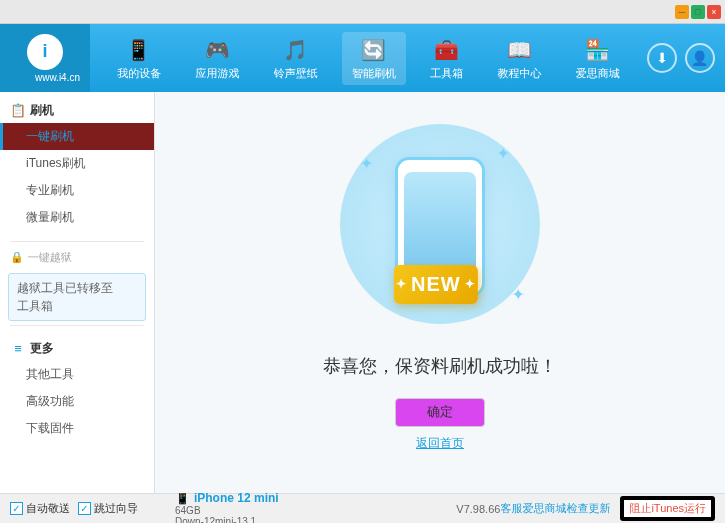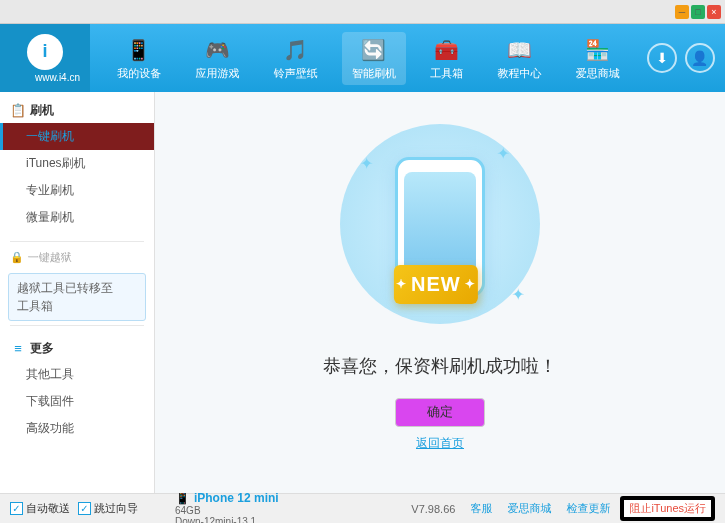--- a/index.html
+++ b/index.html
@@ -384,21 +384,20 @@
       align-items: center;
       gap: 4px;
     }
     .device-detail {
       font-size: 10px;
       color: #666;
     }
     .bottom-right {
       display: flex;
       align-items: center;
-      gap: 15px;
       font-size: 11px;
       color: #666;
     }
     .bottom-right-link {
       color: #1a9fde;
       cursor: pointer;
     }
     .stop-itunes {
       font-size: 11px;
       color: #e74c3c;
@@ -500,24 +499,24 @@
 
     <div class="sidebar-section">
       <div class="sidebar-section-header">
         <div class="sidebar-section-icon">≡</div>
         <span>更多</span>
       </div>
       <div class="sidebar-item">
         <span>其他工具</span>
       </div>
       <div class="sidebar-item">
+        <span>高级功能</span>
+      </div>
+      <div class="sidebar-item">
         <span>下载固件</span>
-      </div>
-      <div class="sidebar-item">
-        <span>高级功能</span>
       </div>
     </div>
   </div>
 
   <div class="content-area">
 
     <div class="success-illustration">
       <div class="circle-bg"></div>
       <div class="phone-shape">
         <div class="phone-screen"></div>

